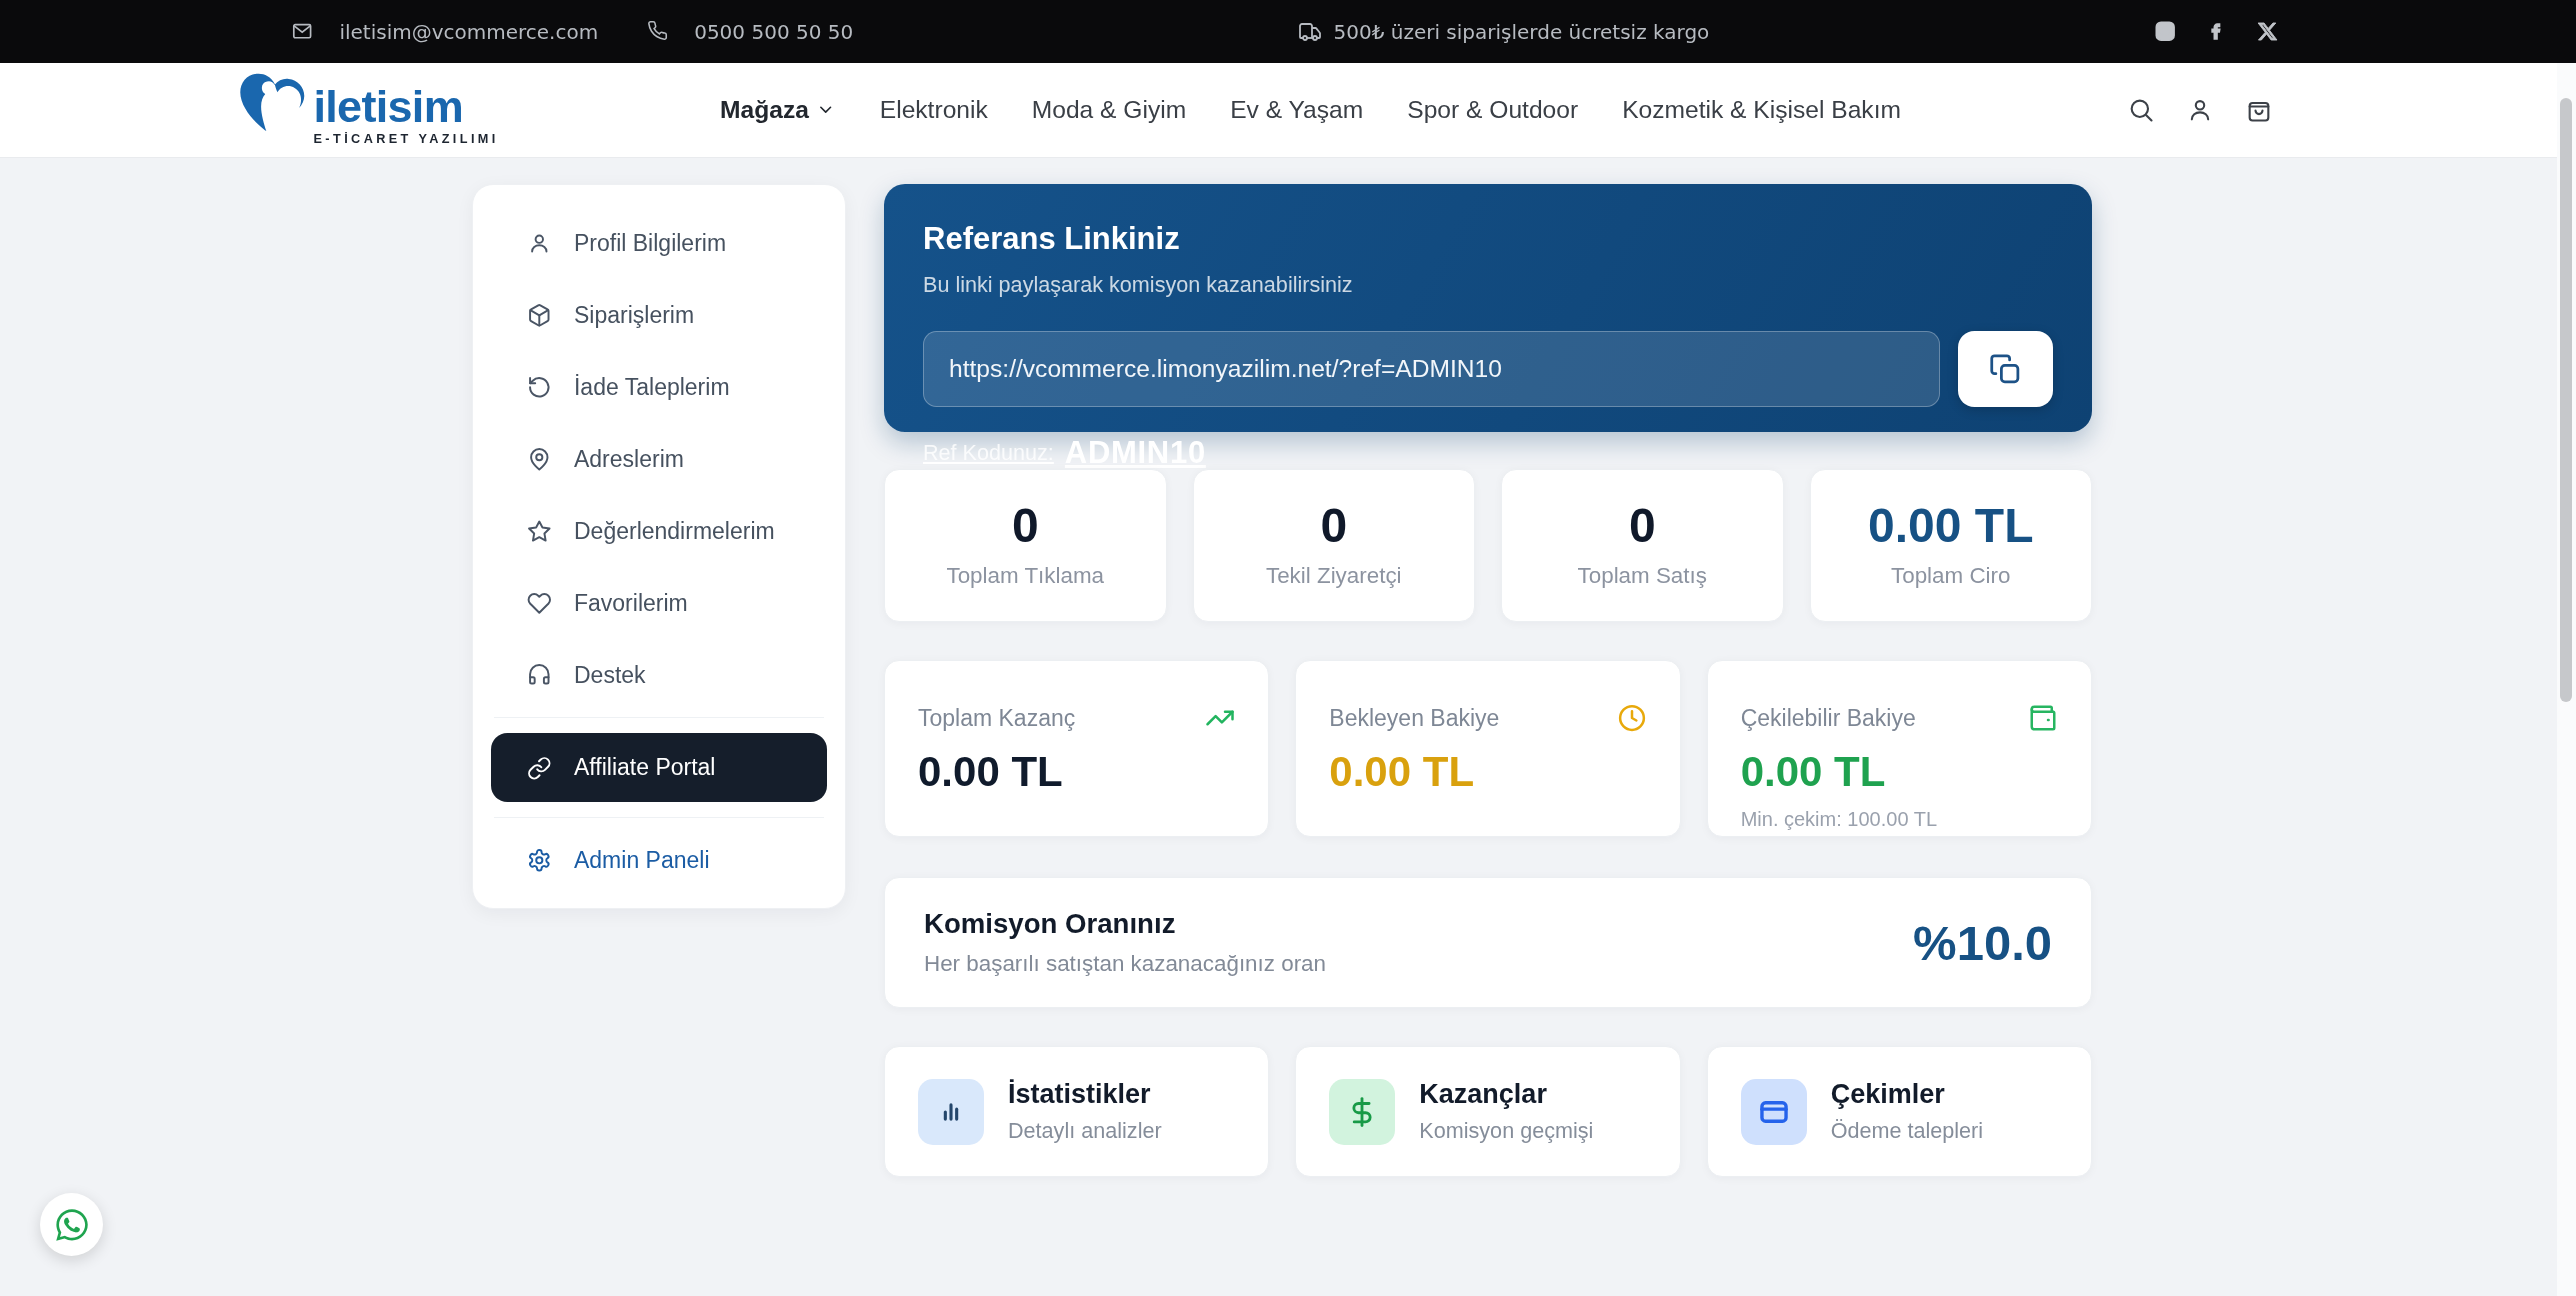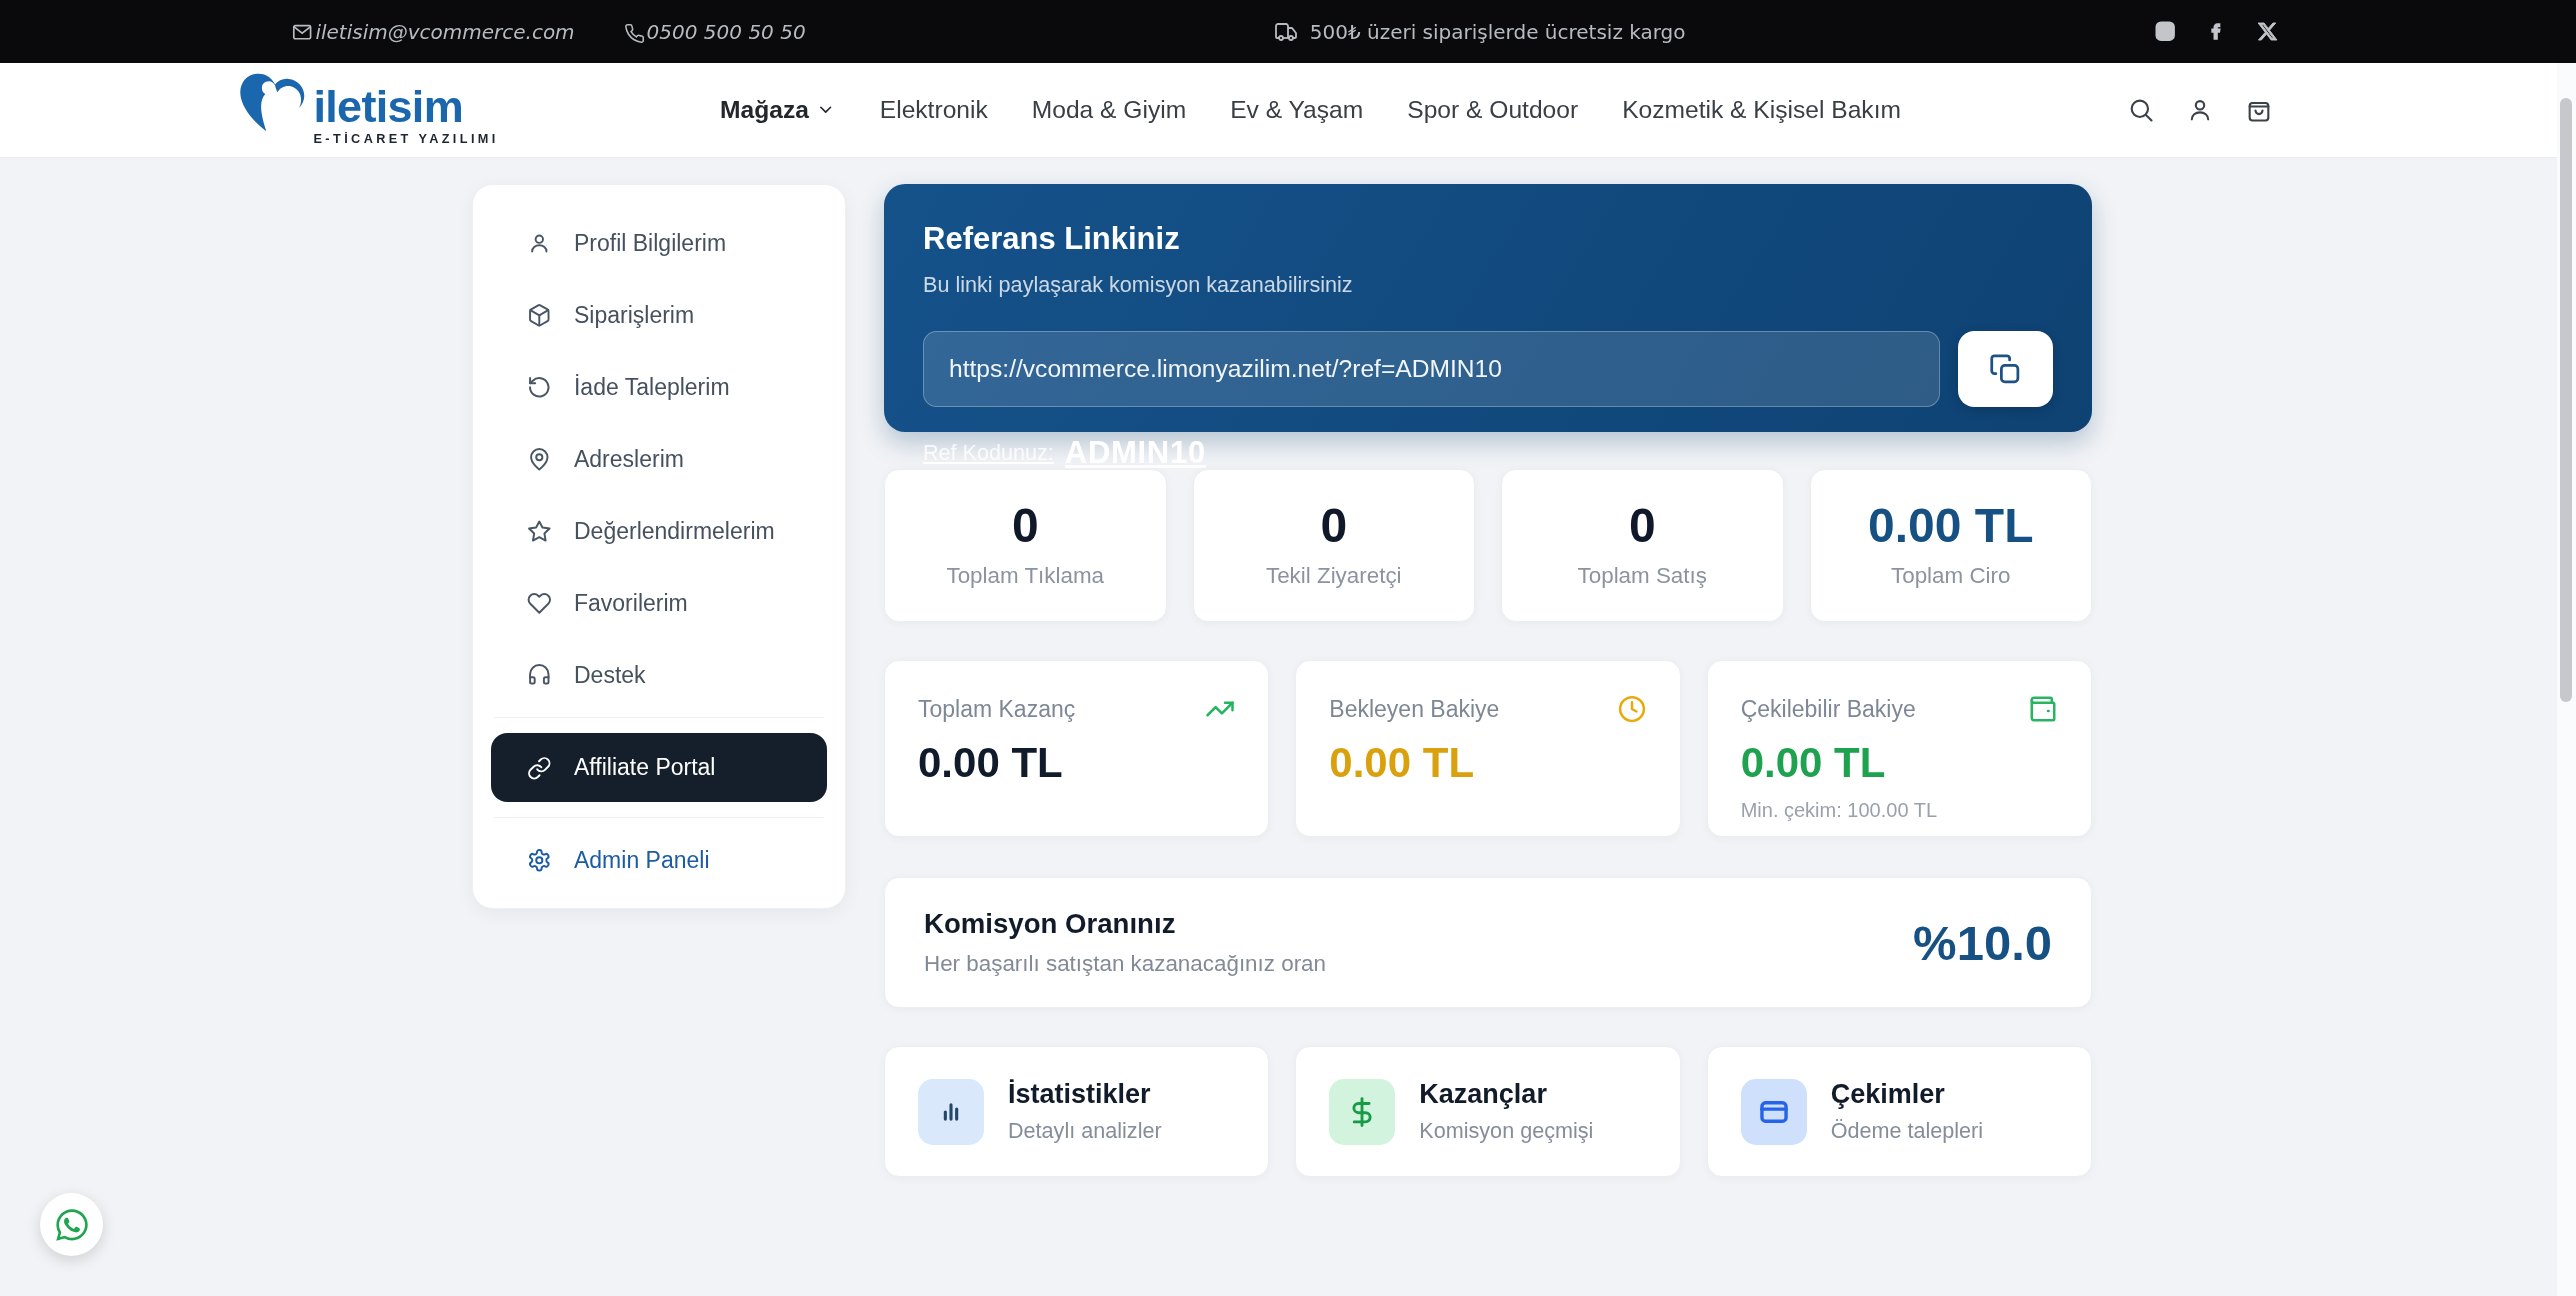--- a/index.html
+++ b/index.html
@@ -11,21 +11,21 @@
   svg { display:block; }
 
   
   .topbar {
     height:63px; background:#0a0a0c; color:#b7bbc1;
     display:flex; align-items:center;
     padding:0 298px 0 291px; font-size:20px;
     font-family:"DejaVu Sans","Liberation Sans",sans-serif;
   }
   .topbar .contact-group { display:flex; align-items:center; gap:49px; }
-  .topbar .contact { display:flex; align-items:flex-end; gap:2px;font-style:italic; }
+  .topbar .contact { display:flex; align-items:flex-start; gap:26px; }
   .topbar .mid { flex:1; display:flex; justify-content:center; align-items:center; gap:12px; }
   .topbar .social { display:flex; align-items:center; gap:30px; }
   .topbar svg { stroke:#b7bbc1; }
   .topbar .social svg { stroke:#c2c5ca; fill:#c2c5ca; }
 
   
   .header {
     height:95px; background:#ffffff; border-bottom:1.5px solid #e9ebee;
     position:relative; display:flex; align-items:center; justify-content:center;
   }
@@ -91,21 +91,21 @@
           box-shadow:0 1.5px 9px rgba(15,23,42,.04); }
 
   .stats-row { margin-top:37px; display:grid; grid-template-columns:repeat(4,1fr); gap:26px; }
   .stat-card { height:153px; display:flex; flex-direction:column; align-items:center; justify-content:center; gap:13.4px; }
   .stat-value { font-size:48px; font-weight:700; color:#10192a; line-height:1; }
   .stat-value.blue { color:#175184; }
   .stat-label { font-size:22.4px; color:#8c93a0; }
 
   .wallet-row { margin-top:38px; display:grid; grid-template-columns:repeat(3,1fr); gap:26px; }
   .wallet-card { height:177px; padding:33px 33px 0 33px; }
-  .wallet-head { display:flex; align-items:center; justify-content:space-between; }
+  .wallet-head { display:flex; align-items:center; justify-content:space-between;margin-top:9px; }
   .wallet-label { font-size:23px; color:#7e8795; }
   .wallet-value { margin-top:18px; font-size:42px; font-weight:700; line-height:1; color:#101b2c; }
   .wallet-value.amber { color:#d9a10e; }
   .wallet-value.green { color:#1fa24f; }
   .wallet-note { margin-top:15px; font-size:20px; color:#9aa1ad; }
 
   .commission-card { margin-top:40px; height:131px; display:flex; align-items:center;
                      justify-content:space-between; padding:0 39px; }
   .commission-title { font-size:27.6px; font-weight:700; color:#121b2a; }
   .commission-sub { margin-top:10.4px; font-size:22.4px; color:#828a97; }

